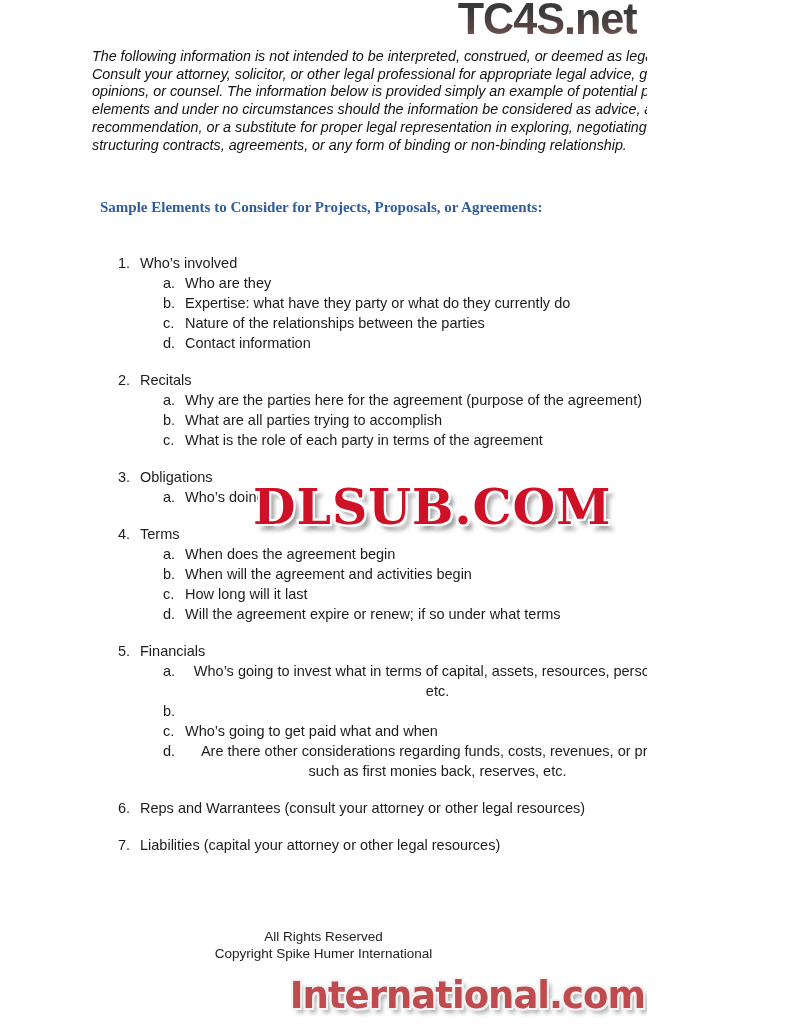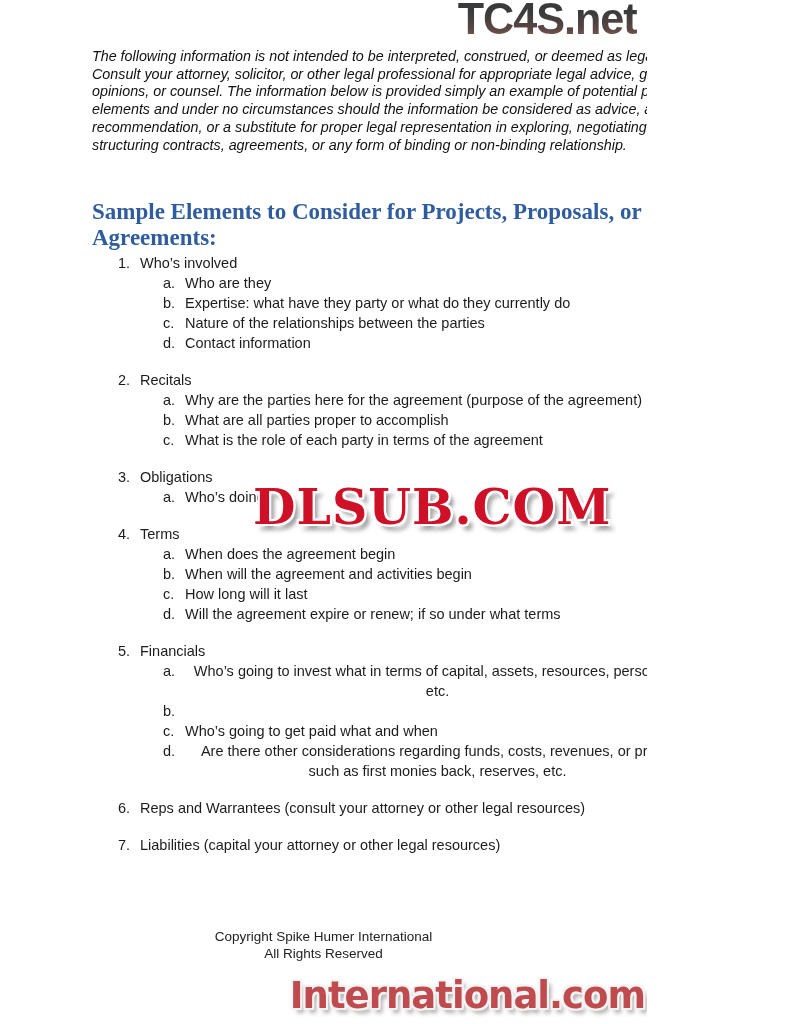--- a/index.html
+++ b/index.html
@@ -40,25 +40,25 @@
     font-size: 14.3px;
     line-height: 17.7px;
     font-weight: 400;
     font-style: italic;
     color: #111111;
   }
 
   
   .heading {
     position: absolute;
-    left: 92px;
+    left: 100px;
     top: 199px;
     font-family: "Liberation Serif", serif;
     font-weight: 700;
-    font-size: 23px;
+    font-size: 15px;
     color: #2e5c9e;
   }
 
   
   .list {
     position: absolute;
     left: 92px;
     top: 253px;
     width: 645px;
     font-size: 14.5px;
@@ -161,21 +161,21 @@
       <div class="item">
         <span class="marker">2.</span>
         <span class="txt">Recitals</span>
       </div>
       <div class="sub">
         <span class="marker">a.</span>
         <span class="txt">Why are the parties here for the agreement (purpose of the agreement)</span>
       </div>
       <div class="sub">
         <span class="marker">b.</span>
-        <span class="txt">What  are all parties proper to accomplish</span>
+        <span class="txt">What  are all parties trying to accomplish</span>
       </div>
       <div class="sub">
         <span class="marker">c.</span>
         <span class="txt">What is the role of each party in terms of the agreement</span>
       </div>
     </div>
 
     <div class="section">
       <div class="item">
         <span class="marker">3.</span>
@@ -244,19 +244,19 @@
         <span class="marker">7.</span>
         <span class="txt">Liabilities (capital your attorney or other legal resources)</span>
       </div>
     </div>
 
   </div>
 
   <div class="wm-mid">DLSUB.COM</div>
 
   <div class="footer">
+    <div>All Rights Reserved</div>
     <div>Copyright Spike Humer International</div>
-    <div>All Rights Reserved</div>
   </div>
 
   <div class="wm-bottom">International.com</div>
 
 </div>
 
 </body></html>

